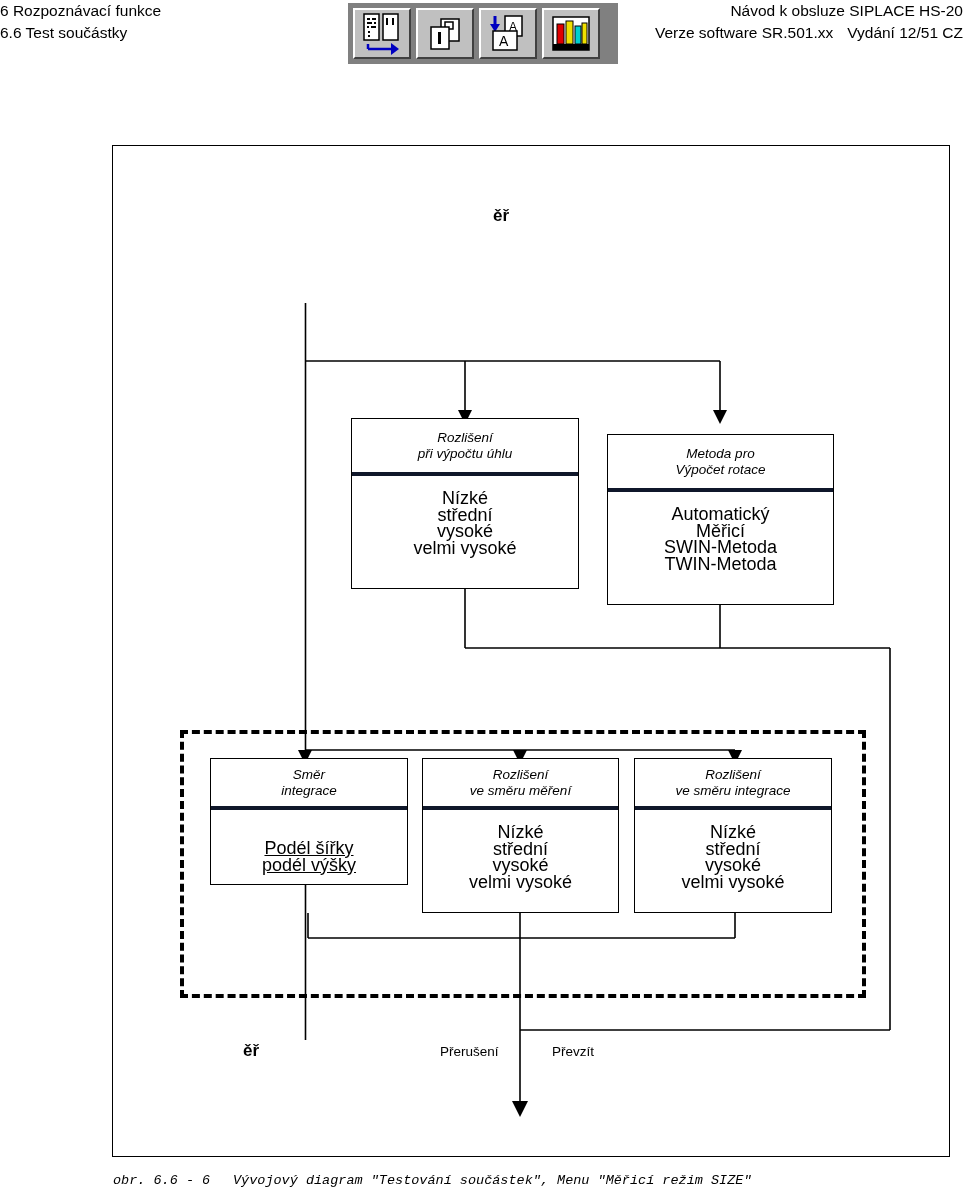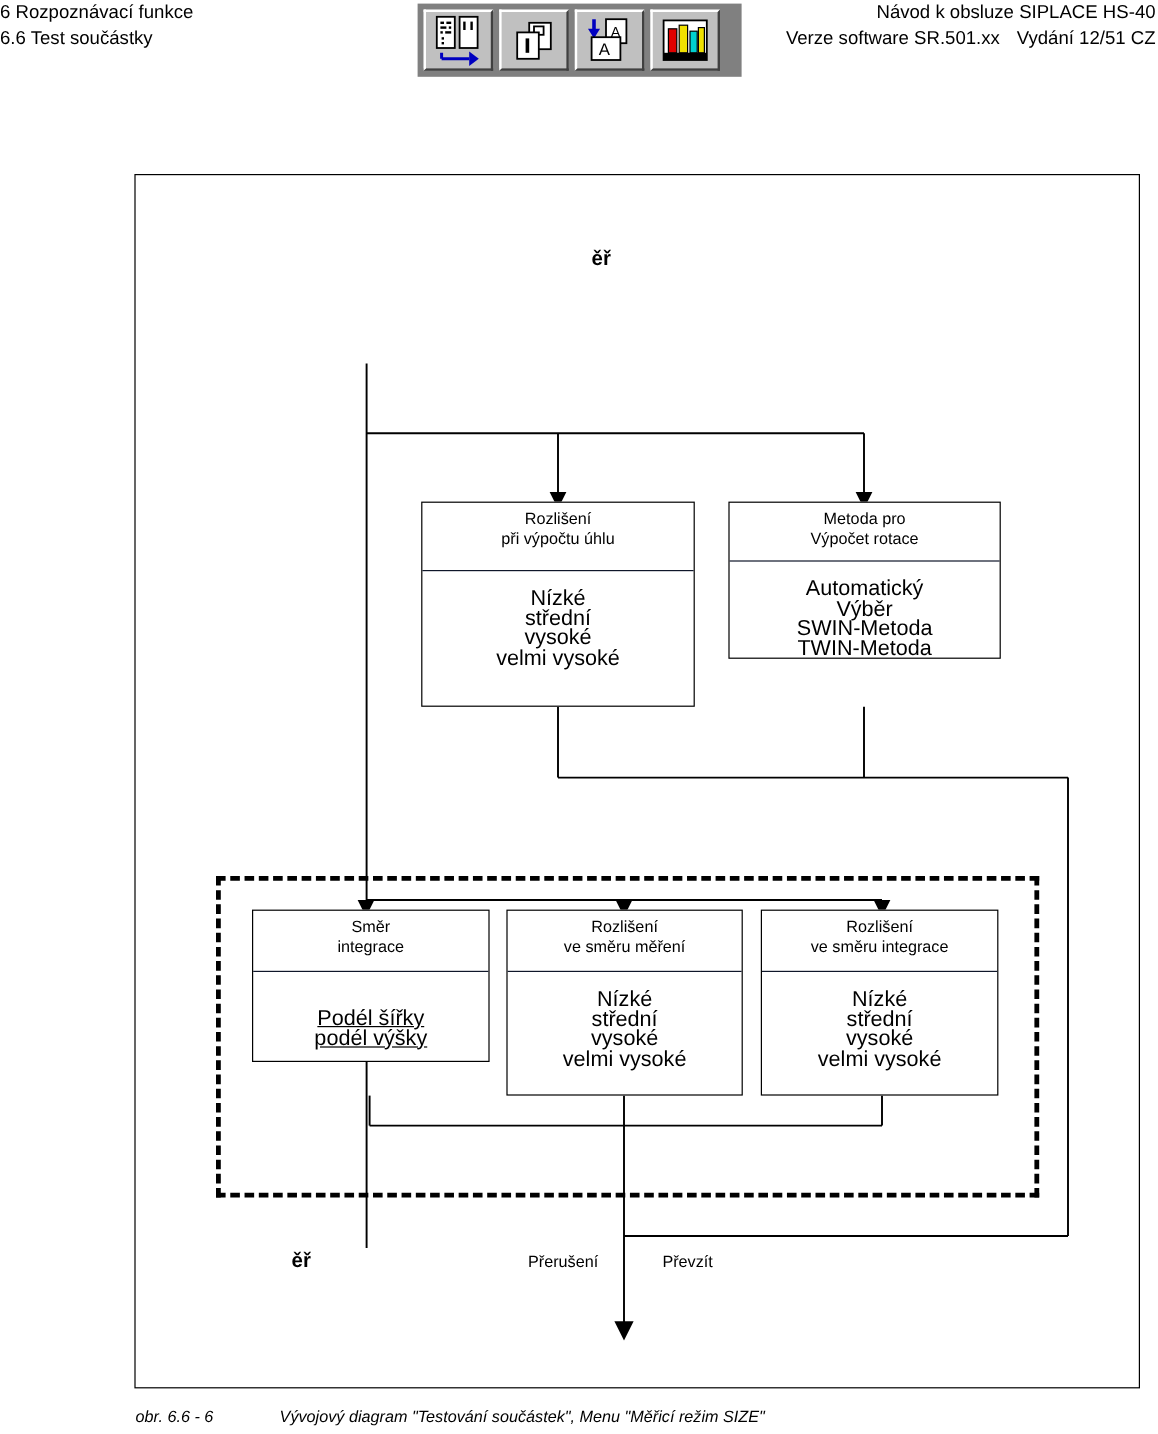--- a/index.html
+++ b/index.html
@@ -91,46 +91,47 @@
   
   .node {
     position: absolute;
     border: 1px solid #000000;
     box-sizing: border-box;
     background: #ffffff;
     display: flex;
     flex-direction: column;
   }
   .node .node-head {
-    border-bottom: 1px solid #0f172a;
+    border-bottom: 4px solid #0f172a;
     display: flex;
-    align-items: flex-start;
+    align-items: center;
     justify-content: center;
     text-align: center;
     font-size: 13.5px;
     line-height: 16px;
     padding: 6px 4px;
     box-sizing: border-box;
+    font-style: italic;
   }
   .node .node-body {
     flex: 1;
     display: flex;
     align-items: flex-start;
     justify-content: center;
     text-align: center;
     font-size: 18px;
     line-height: 16.5px;
     padding-top: 14px;
     box-sizing: border-box;
   }
   .node-head span, .node-body span { display: block; white-space: pre-line; }
 
   #node-angle-resolution { left: 351px; top: 418px; width: 228px; height: 171px; }
   #node-angle-resolution .node-head { height: 57px; }
-  #node-rotation-method  { left: 607px; top: 418px; width: 227px; height: 131px; }
+  #node-rotation-method  { left: 607px; top: 434px; width: 227px; height: 171px; }
   #node-rotation-method .node-head { height: 57px; }
 
   #node-integration-direction { left: 210px; top: 758px; width: 198px; height: 127px; }
   #node-integration-direction .node-head { height: 51px; }
   #node-integration-direction .node-body { padding-top: 30px; text-decoration: underline; }
   #node-measure-resolution    { left: 422px; top: 758px; width: 197px; height: 155px; }
   #node-measure-resolution .node-head { height: 51px; }
   #node-integration-resolution{ left: 634px; top: 758px; width: 198px; height: 155px; }
   #node-integration-resolution .node-head { height: 51px; }
 
@@ -147,33 +148,34 @@
   #label-abort      { left: 440px; top: 1044px; }
   #label-accept     { left: 552px; top: 1044px; }
 
   
   .caption {
     position: absolute;
     left: 113px; top: 1173px;
     font-size: 13.5px;
     font-style: italic;
     white-space: nowrap;
+    font-family: Liberation Mono, monospace;
   }
   .caption .cap-num { display: inline-block; width: 120px; }
 </style>
 </head>
 <body>
 
 <div class="page-header">
   <div class="hdr-left">
     <div>6 Rozpoznávací funkce</div>
     <div>6.6 Test součástky</div>
   </div>
   <div class="hdr-right">
-    <div>Návod k obsluze SIPLACE HS-40</div>
+    <div>Návod k obsluze SIPLACE HS-20</div>
     <div class="line2"><span>Verze software SR.501.xx</span><span class="gap"></span><span>Vydání 12/51 CZ</span></div>
   </div>
 </div>
 
 <div class="toolbar">
 
   <div class="tb-btn">
     <svg width="54" height="47" viewBox="0 0 54 47">
       <rect x="9" y="4" width="15" height="26" fill="#ffffff" stroke="#000" stroke-width="1.5"></rect>
       <rect x="28" y="4" width="15" height="26" fill="#ffffff" stroke="#000" stroke-width="1.5"></rect>
@@ -278,21 +280,21 @@
   </div>
 </div>
 
 <div class="node" id="node-rotation-method">
   <div class="node-head">
     <span>Metoda pro
 Výpočet rotace</span>
   </div>
   <div class="node-body">
     <span>Automatický
-Výběr
+Měřicí
 SWIN-Metoda
 TWIN-Metoda</span>
   </div>
 </div>
 
 <div class="node" id="node-integration-direction">
   <div class="node-head">
     <span>Směr
 integrace</span>
   </div>

